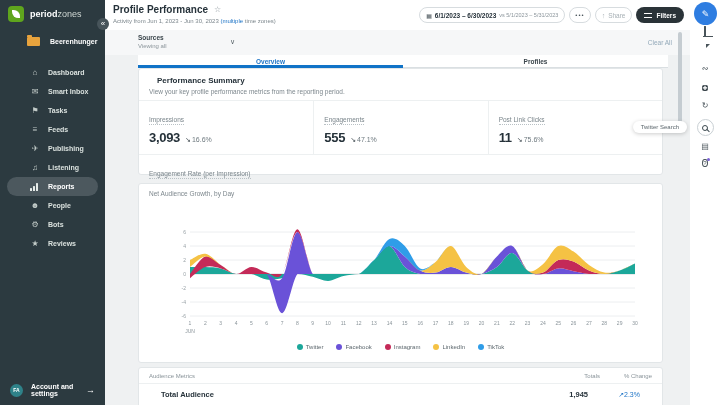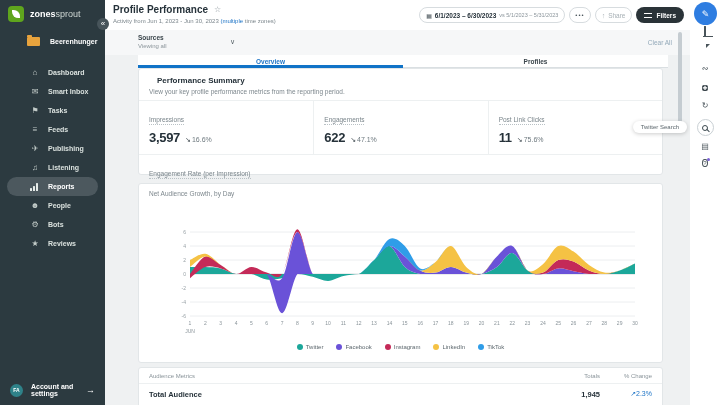--- a/index.html
+++ b/index.html
@@ -86,21 +86,21 @@
   .card-growth { top:183px; height:180px; }
   .chart-label { font-size:6.5px; color:#7D878D; padding:6px 10px 0 10px; }
   #growth-chart { position:absolute; left:24px; top:38px; }
   .legend { position:absolute; left:0; top:160px; width:100%; display:flex; justify-content:center; gap:13px; }
   .legend-item { display:flex; align-items:center; gap:3px; }
   .legend-dot { width:6px; height:6px; border-radius:50%; }
   .legend-name { font-size:6px; color:#5C676D; }
 
   .card-table { top:367px; height:46px; }
   .t-head { display:flex; padding:5px 10px 4px 10px; font-size:6px; color:#8A949A; }
-  .t-row { display:flex; align-items:flex-start; padding:6px 10px; border-top:1px solid #EDF0F1; }
+  .t-row { display:flex; align-items:flex-end; padding:6px 22px; border-top:1px solid #EDF0F1; }
   .t-name { flex:1; font-size:7.5px; font-weight:bold; color:#26323A; }
   .t-head .t-name { font-weight:normal; font-size:6px; color:#8A949A; }
   .t-total { width:60px; text-align:right; font-size:7.5px; font-weight:bold; color:#26323A; }
   .t-head .t-total { font-weight:normal; font-size:6px; color:#8A949A; }
   .t-change { width:52px; text-align:right; font-size:7px; color:#2176C7; }
   .t-head .t-change { font-size:6px; color:#8A949A; }
 
   .scroll-thumb { position:absolute; left:573px; top:32px; width:4px; height:96px; background:#C5CCD1; border-radius:2px; }
 
   
@@ -125,21 +125,21 @@
 </head>
 <body>
 
 <div id="app">
 
   <div class="sidebar">
     <div class="logo-row">
       <span class="logo-mark">
           <span class="leaf"></span>
         </span>
-      <span class="logo-text"><b>zones</b><span>sprout</span></span>
+      <span class="logo-text"><b>period</b><span>zones</span></span>
     </div>
     <div class="group-row">
       <span class="folder"></span>
       <span class="group-label">Beerenhunger</span>
     </div>
     <div class="nav">
       <div class="nav-item">
         <span class="nicon">⌂</span>
         <span>Dashboard</span>
       </div>
@@ -233,28 +233,28 @@
 
     <div class="card card-summary">
       <div class="card-head">
         <div class="card-title">Performance Summary</div>
         <div class="card-sub">View your key profile performance metrics from the reporting period.</div>
       </div>
       <div class="mgrid">
         <div class="metric">
           <span class="mlabel">Impressions</span>
           <div class="mval">
-              <span class="mnum">3,597</span>
+              <span class="mnum">3,093</span>
             <span class="chg"><span class="arr">↘</span><span>16.6%</span></span>
             </div>
         </div>
         <div class="metric">
           <span class="mlabel">Engagements</span>
           <div class="mval">
-              <span class="mnum">622</span>
+              <span class="mnum">555</span>
             <span class="chg"><span class="arr">↘</span><span>47.1%</span></span>
             </div>
         </div>
         <div class="metric">
           <span class="mlabel">Post Link Clicks</span>
           <div class="mval">
               <span class="mnum">11</span>
             <span class="chg"><span class="arr">↘</span><span>75.6%</span></span>
             </div>
         </div>

